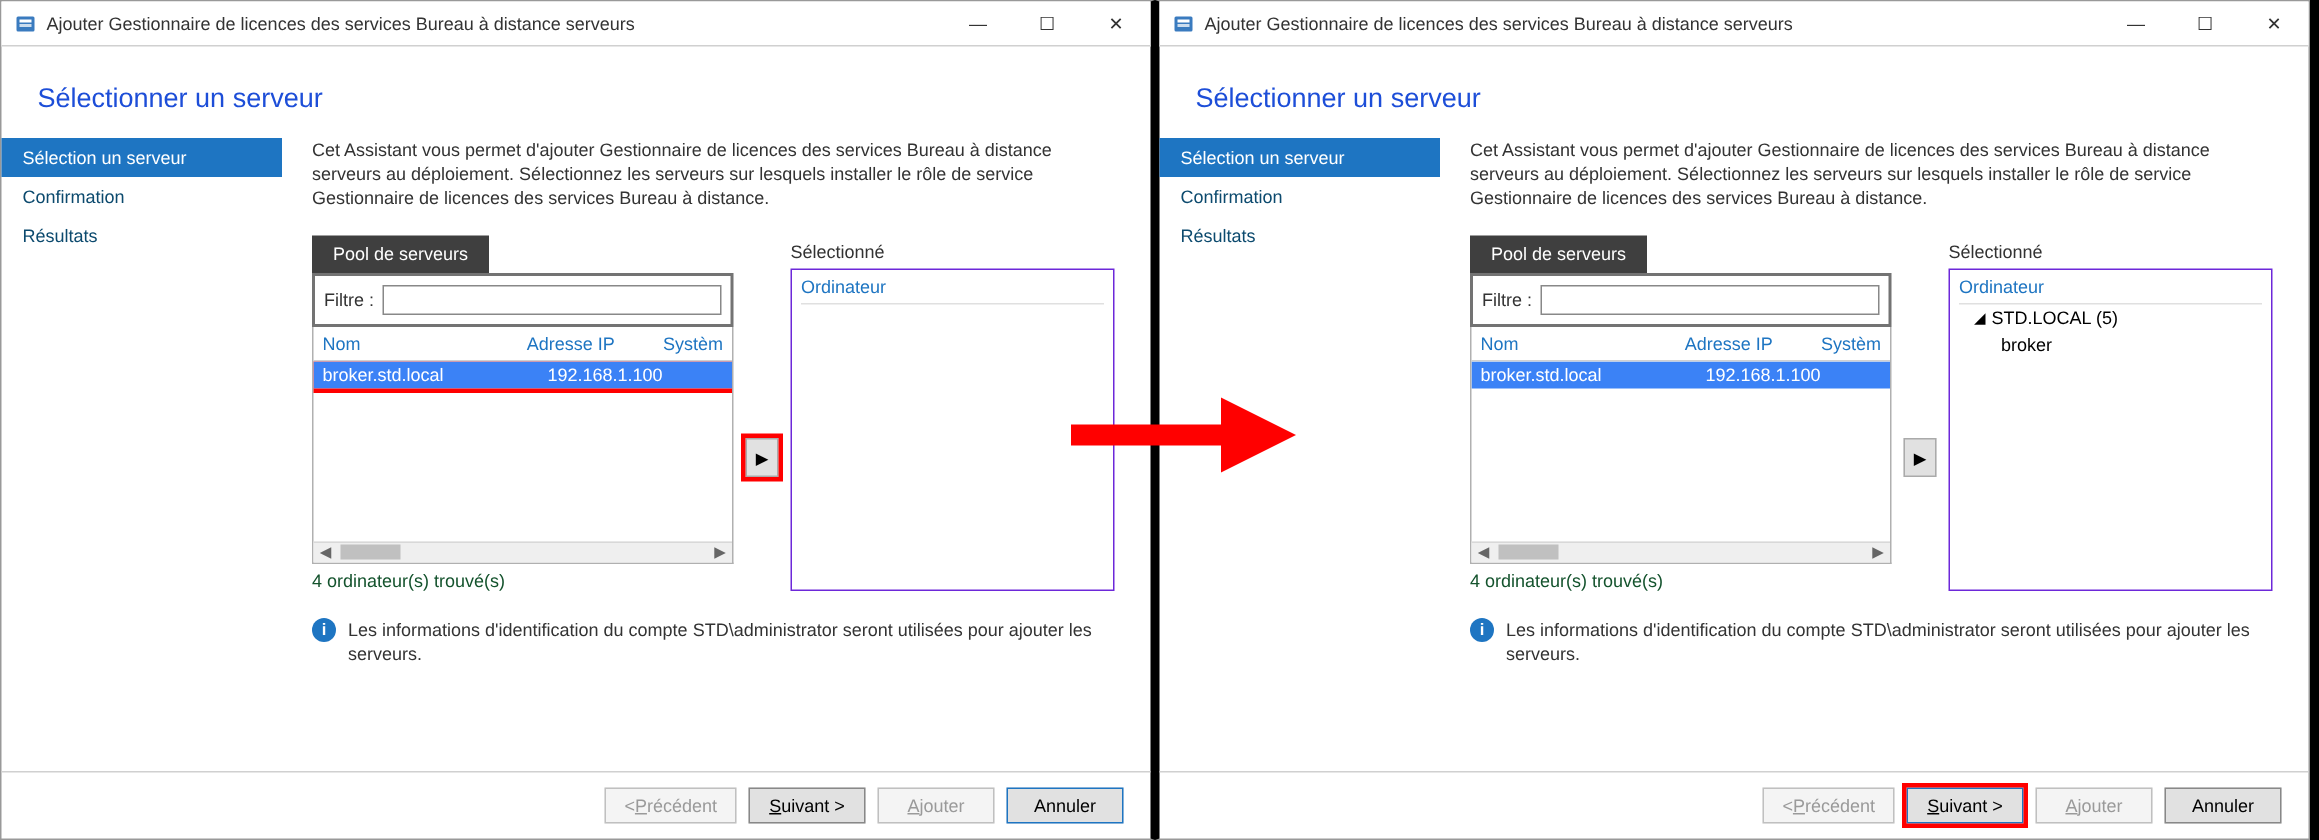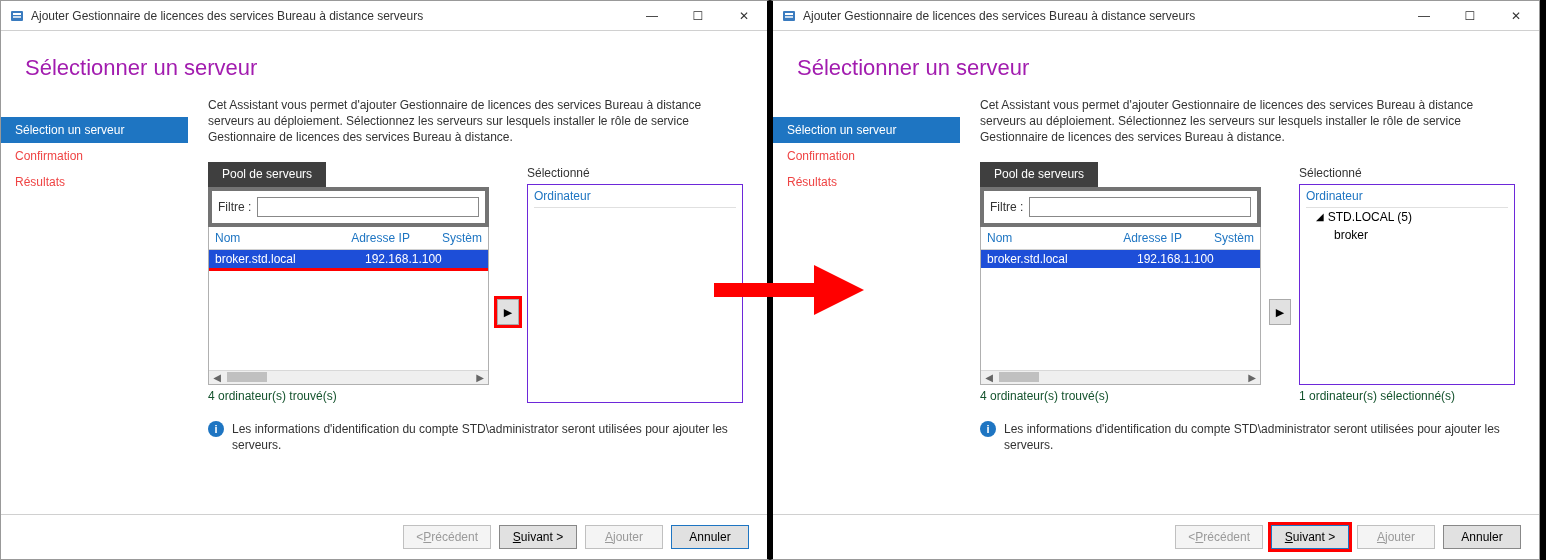--- a/index.html
+++ b/index.html
@@ -44,42 +44,41 @@
   .win-controls { display: flex; }
   .win-btn {
     width: 46px; height: 29px;
     display: flex; align-items: center; justify-content: center;
     color: #333;
   }
   .header-area {
     padding: 24px 24px 10px 24px;
   }
   .page-heading {
-    color: #a21caf;
-    font-size: 22px;
+    color: #1d4ed8;
+    font-size: 18px;
     font-weight: 300;
   }
   .body-area {
     flex: 1;
     display: flex;
     padding: 0 24px 0 0;
   }
   .sidebar {
     width: 192px;
     padding-top: 6px;
   }
   .side-item {
     padding: 6px 10px 6px 14px;
-    color: #ef4444;
+    color: #0c4a6e;
     font-size: 12px;
   }
   .side-item.active {
     background: #1e75c2;
     color: #fff;
-    margin-top: 20px;
   }
   .content {
     flex: 1;
     padding-top: 6px;
     padding-left: 20px;
     display: flex;
     flex-direction: column;
   }
   .desc {
     color: #333;
@@ -96,21 +95,21 @@
   .col-right .list-box{flex:1;}
   .tab-strip { display:flex; }
   .tab {
     background: #3f3f3f;
     color: #fff;
     padding: 5px 14px;
     font-size: 12px;
     border-bottom: 1px solid #3f3f3f;
   }
   .filter-row {
-    border: 4px solid #737373;
+    border: 2px solid #737373;
     padding: 6px 6px;
     display:flex; align-items:center; gap:6px;
     background:#fff;
   }
   .filter-row label { color:#333; }
   .filter-input {
     flex:1; height:20px;
     border:1px solid #888;
     padding: 1px 4px;
     font-family:inherit; font-size:12px;
@@ -129,21 +128,21 @@
   }
   .th { color:#1e75c2; }
   .th.c-nom { width: 150px; }
   .th.c-ip  { width: 100px; }
   .th.c-sys { flex:1; }
   .tbody { flex:1; overflow:hidden; }
   .trow {
     display:flex;
     padding: 2px 6px;
   }
-  .trow.selected { background:#1d4ed8; color:#fff; }
+  .trow.selected { background:#3b82f6; color:#fff; }
   .trow .td.c-nom { width:150px; }
   .trow .td.c-ip  { width:100px; }
   .trow .td.c-sys { flex:1; }
   .scrollbar {
     height: 14px;
     background: #efefef;
     display:flex; align-items:center;
     border-top:1px solid #d8d8d8;
   }
   .scroll-arrow { width:16px; text-align:center; color:#666; font-size:10px;}
@@ -384,21 +383,20 @@
           <div class="list-box">
             <div class="list-header">
               <span class="lh-text">Ordinateur</span>
             </div>
             <div class="tree-node">
               <span class="tree-caret">◢</span>
               <span>STD.LOCAL (5)</span>
             </div>
             <div class="tree-leaf">broker</div>
           </div>
-          <div class="count-label">1 ordinateur(s) sélectionné(s)</div>
         </div>
       </div>
 
       <div class="info-row">
         <span class="info-icon">i</span>
         <span class="info-text">Les informations d'identification du compte STD\administrator seront utilisées pour ajouter les serveurs.</span>
       </div>
     </div>
   </div>
 

